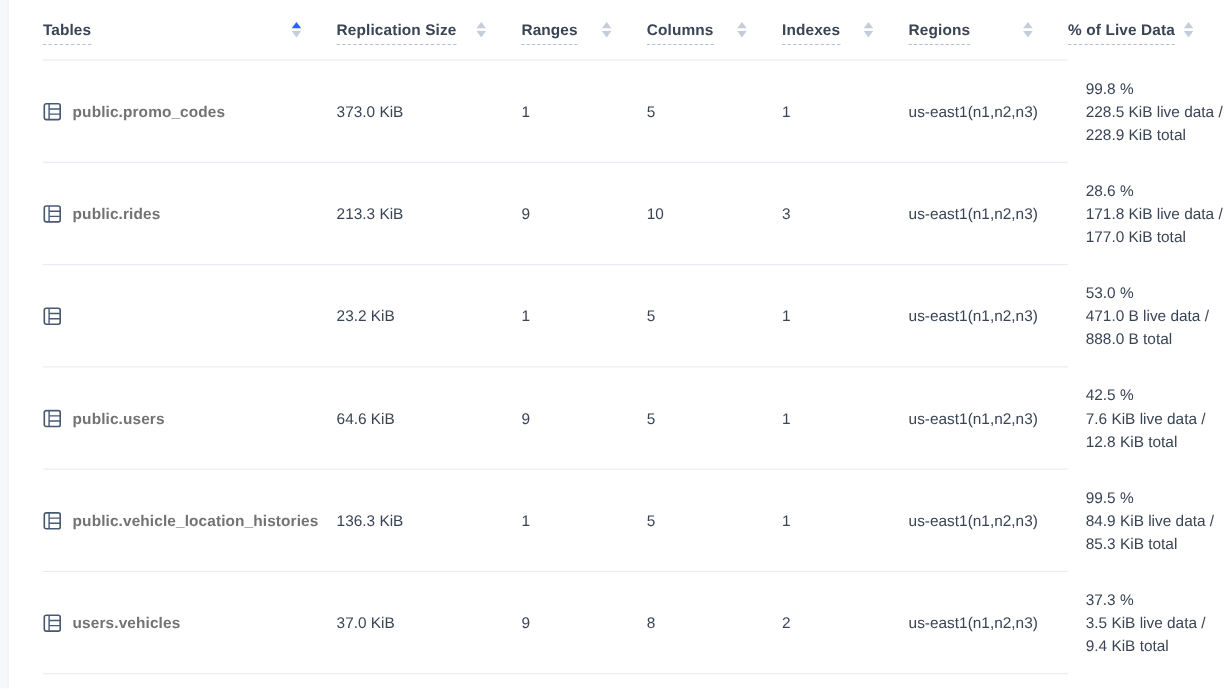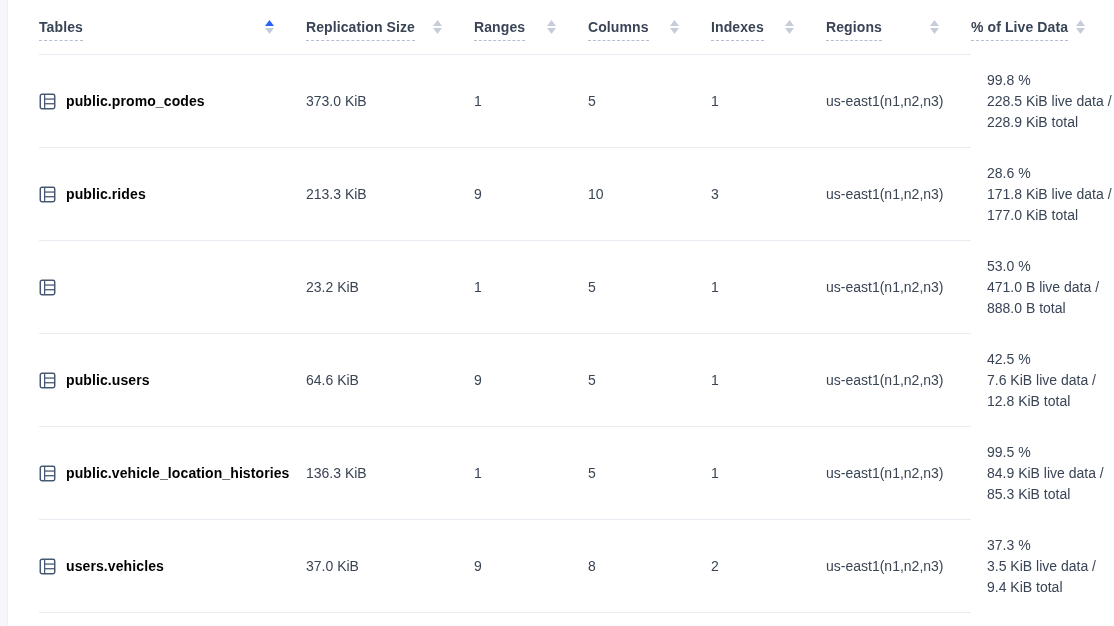--- a/index.html
+++ b/index.html
@@ -72,21 +72,21 @@
     white-space: nowrap;
   }
   .td-name {
     display: flex;
     align-items: center;
     gap: 10px;
   }
   .tbl-icon { display: inline-flex; flex: 0 0 auto; }
   .tbl-name {
     font-weight: 700;
-    color: #000000;
+    color: #737373;
     cursor: pointer;
     letter-spacing: 0.1px;
   }
   .td-live { line-height: 21px; }
   .td-live div { white-space: nowrap; margin-left: 16px; }
 </style>
 </head>
 <body>
 
 <div class="page">

